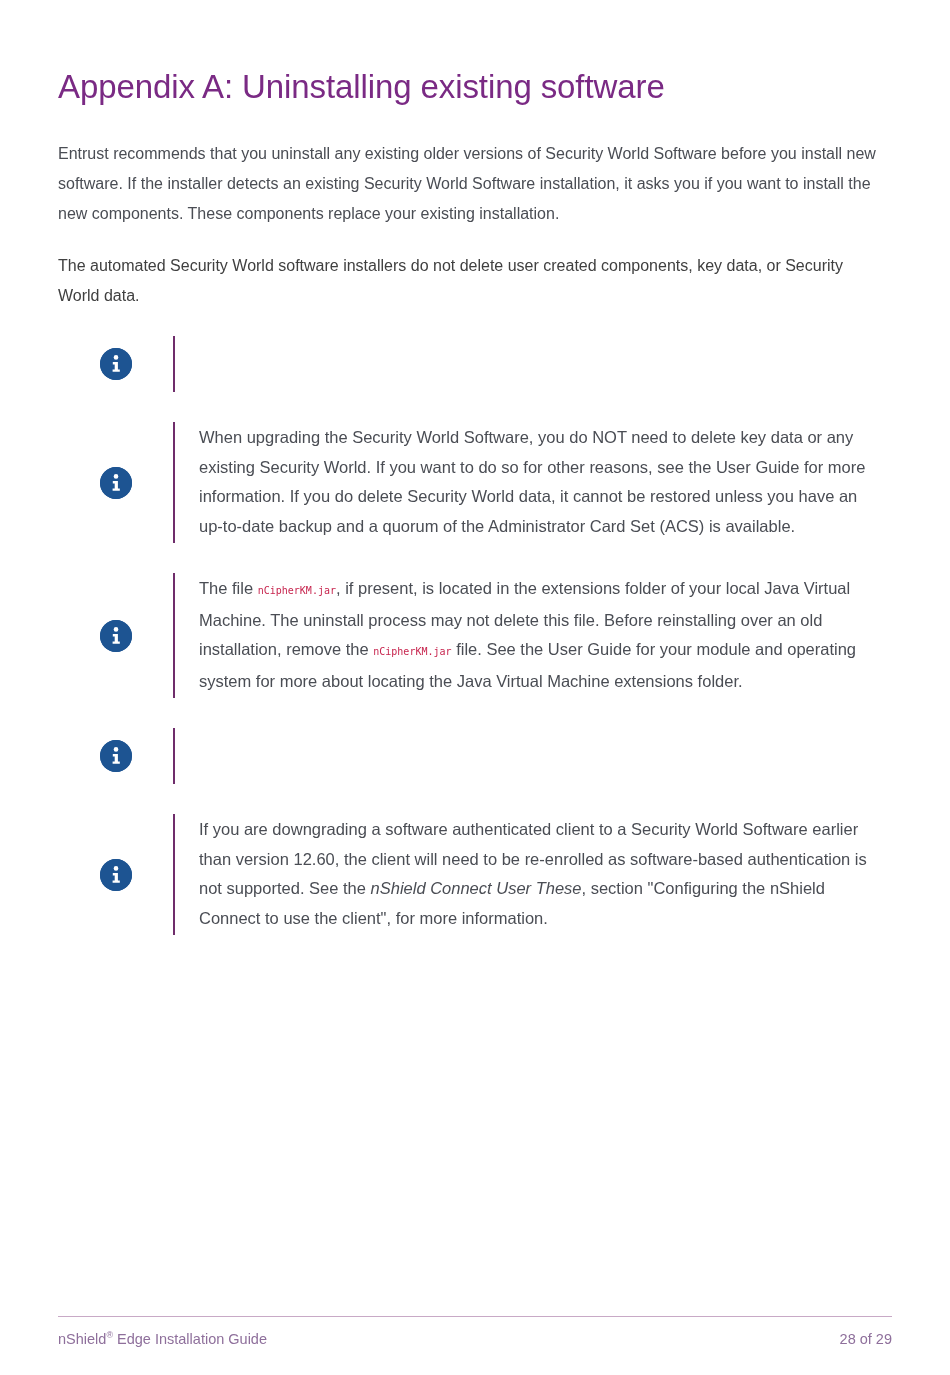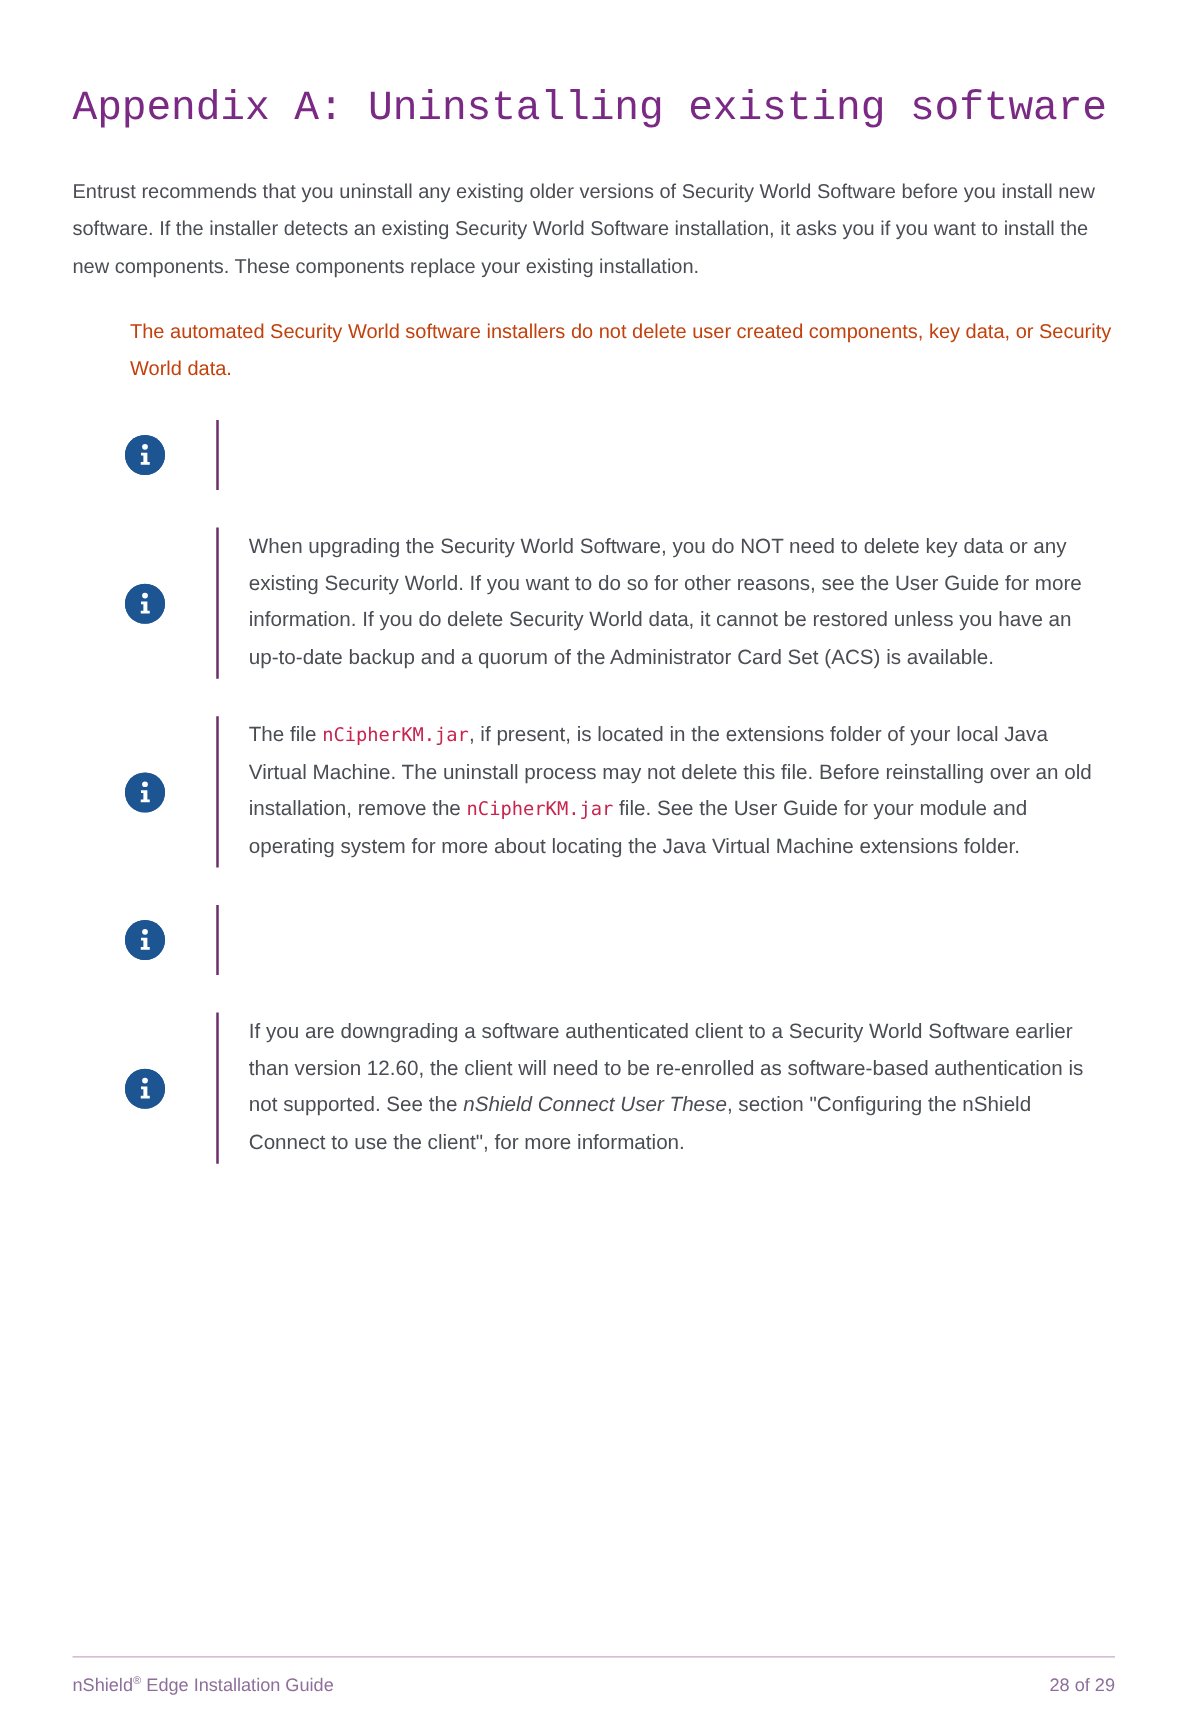--- a/index.html
+++ b/index.html
@@ -27,21 +27,20 @@
 
   
   .page-title {
     margin: 0;
     padding-top: 66px;
     font-size: 33px;
     line-height: 42px;
     font-weight: normal;
     color: #7a2a84;
     letter-spacing: -0.1px;
-    font-family: Liberation Mono, monospace;
   }
 
   
   .body-para {
     margin: 0;
     padding-top: 22px;
     font-size: 16px;
     line-height: 30px;
     color: #4a4d54;
     max-width: 828px;
@@ -86,32 +85,32 @@
     color: #4a4d54;
     max-width: 680px;
     padding: 1px 0 2px 0;
   }
   .note-body i, .note-body em {
     font-style: italic;
   }
   code, .code {
     font-family: "DejaVu Sans Mono", "Liberation Mono", monospace;
     color: #c7254e;
-    font-size: 15px;
+    font-size: 10px;
   }
 
   
   .note .note-icon { top: 50%; transform: translateY(-50%); }
 
   
   .footer {
     position: absolute;
     left: 58px;
     right: 58px;
-    bottom: 18px;
+    bottom: 28px;
   }
   .footer-rule {
     height: 1px;
     background: #c8a9c6;
     width: 100%;
   }
   .footer-row {
     display: flex;
     justify-content: space-between;
     align-items: baseline;
@@ -126,21 +125,21 @@
 </style>
 </head>
 <body>
 
 <div class="page">
 
   <h1 class="page-title" style="color: rgb(122, 42, 132);">Appendix A: Uninstalling existing software</h1>
 
   <p class="body-para first" style="color: rgb(74, 77, 84);">Entrust recommends that you uninstall any existing older versions of Security World Software before you install new software. If the installer detects an existing Security World Software installation, it asks you if you want to install the new components. These components replace your existing installation.</p>
 
-  <p class="body-para" style="color: #c2410c; margin-left: 46px;">The automated Security World software installers do not delete user created components, key data, or Security World data.</p>
+  <p class="body-para" style="color: #404040;">The automated Security World software installers do not delete user created components, key data, or Security World data.</p>
 
   <div class="notes" id="note-list">
       <div class="note">
         <div class="note-icon" style="color: rgb(29, 84, 146);">
           <svg width="32" height="32" viewBox="0 0 32 32" aria-hidden="true">
             <circle cx="16" cy="16" r="16" fill="currentColor"></circle>
             <circle cx="16" cy="9.4" r="2.3" fill="#ffffff"></circle>
             <path d="M12.8 14.1h5.1v7.4h1.9v2.3h-7.2v-2.3h2.1v-5.1h-1.9z" fill="#ffffff"></path>
           </svg>
         </div>

